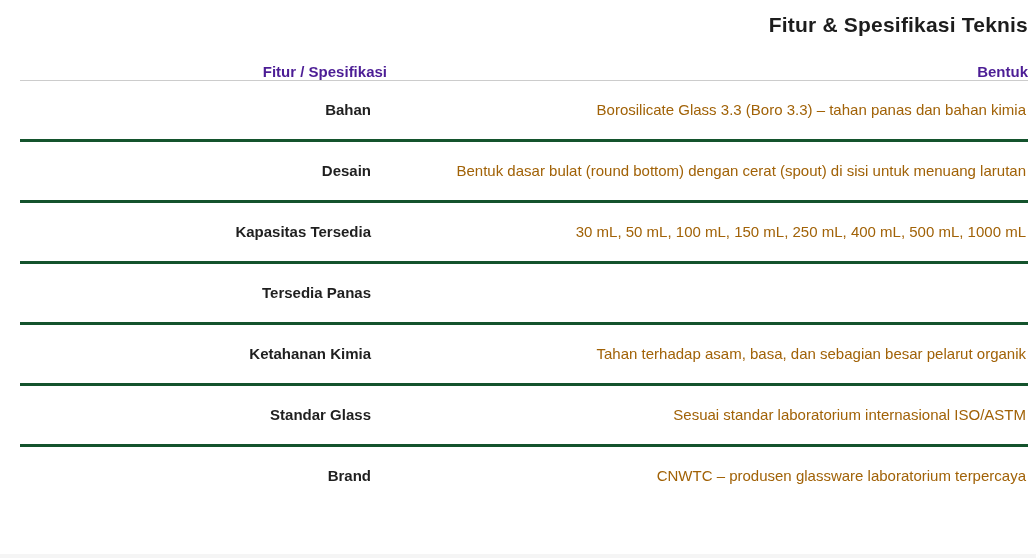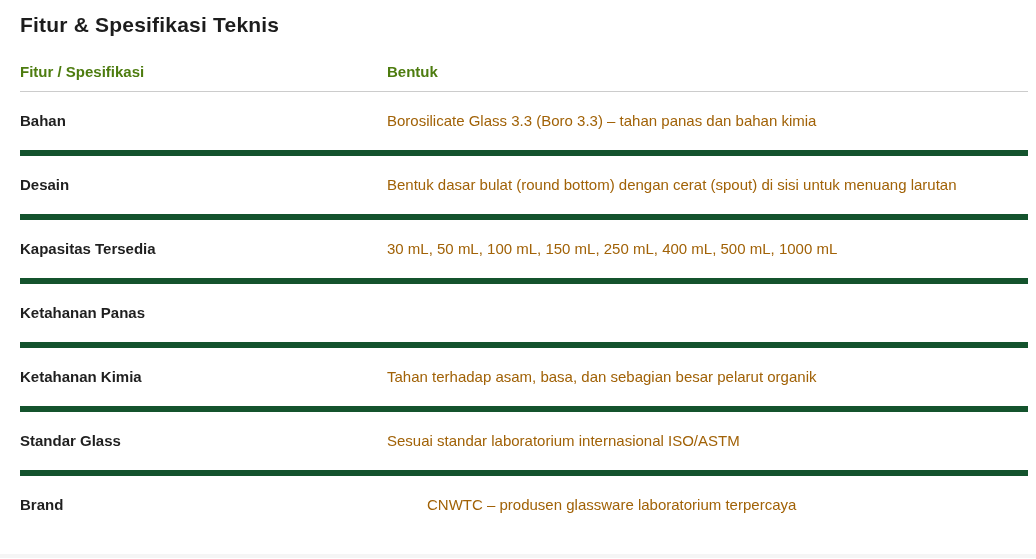--- a/index.html
+++ b/index.html
@@ -11,45 +11,45 @@
   .page {
     position: relative;
     width: 1036px;
     height: 559px;
     overflow: hidden;
     background: #ffffff;
   }
   .inner {
     margin-left: 20px;
     width: 1008px;
+    text-align: right;
   }
   .section-title {
     padding-top: 12px;
     font-size: 21px;
     line-height: 25px;
     font-weight: 700;
     color: #1d1d1d;
     letter-spacing: 0.2px;
   }
   .spec-header {
     display: grid;
     grid-template-columns: 367px 1fr;
     margin-top: 27px;
-    padding-bottom: 11px;
     border-bottom: 1px solid #cccccc;
     font-size: 15px;
     line-height: 16px;
     font-weight: 700;
-    color: #4d7c0f;
+    color: #4c1d95;
   }
   .spec-row {
     display: grid;
     grid-template-columns: 367px 1fr;
     padding: 13px 0;
-    border-bottom: 6px solid #14532d;
+    border-bottom: 3px solid #14532d;
     font-size: 15px;
     line-height: 32px;
   }
   .spec-row:last-child { border-bottom: none; gap: 40px; }
   .cell-feature {
     font-weight: 700;
     color: #1f1f1f;
     padding-right: 16px;
   }
   .cell-detail {
@@ -87,21 +87,21 @@
       <div class="cell-feature">Desain</div>
       <div class="cell-detail">Bentuk dasar bulat (round bottom) dengan cerat (spout) di sisi untuk menuang larutan</div>
     </div>
 
     <div class="spec-row">
       <div class="cell-feature">Kapasitas Tersedia</div>
       <div class="cell-detail">30 mL, 50 mL, 100 mL, 150 mL, 250 mL, 400 mL, 500 mL, 1000 mL</div>
     </div>
 
     <div class="spec-row">
-      <div class="cell-feature">Ketahanan Panas</div>
+      <div class="cell-feature">Tersedia Panas</div>
     </div>
 
     <div class="spec-row">
       <div class="cell-feature">Ketahanan Kimia</div>
       <div class="cell-detail">Tahan terhadap asam, basa, dan sebagian besar pelarut organik</div>
     </div>
 
     <div class="spec-row">
       <div class="cell-feature">Standar Glass</div>
       <div class="cell-detail">Sesuai standar laboratorium internasional ISO/ASTM</div>

